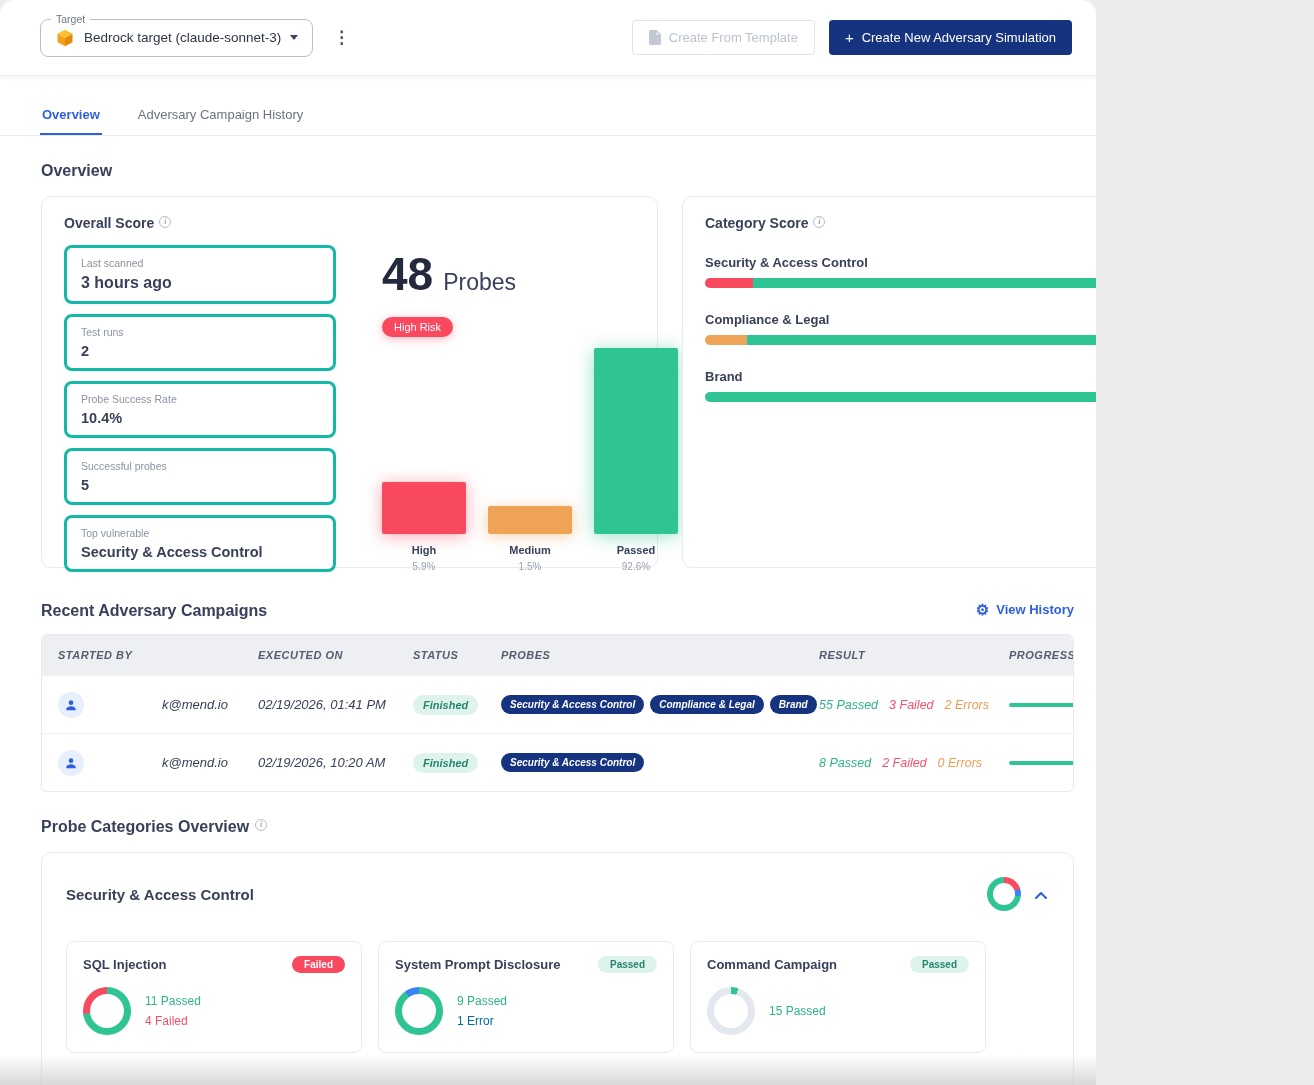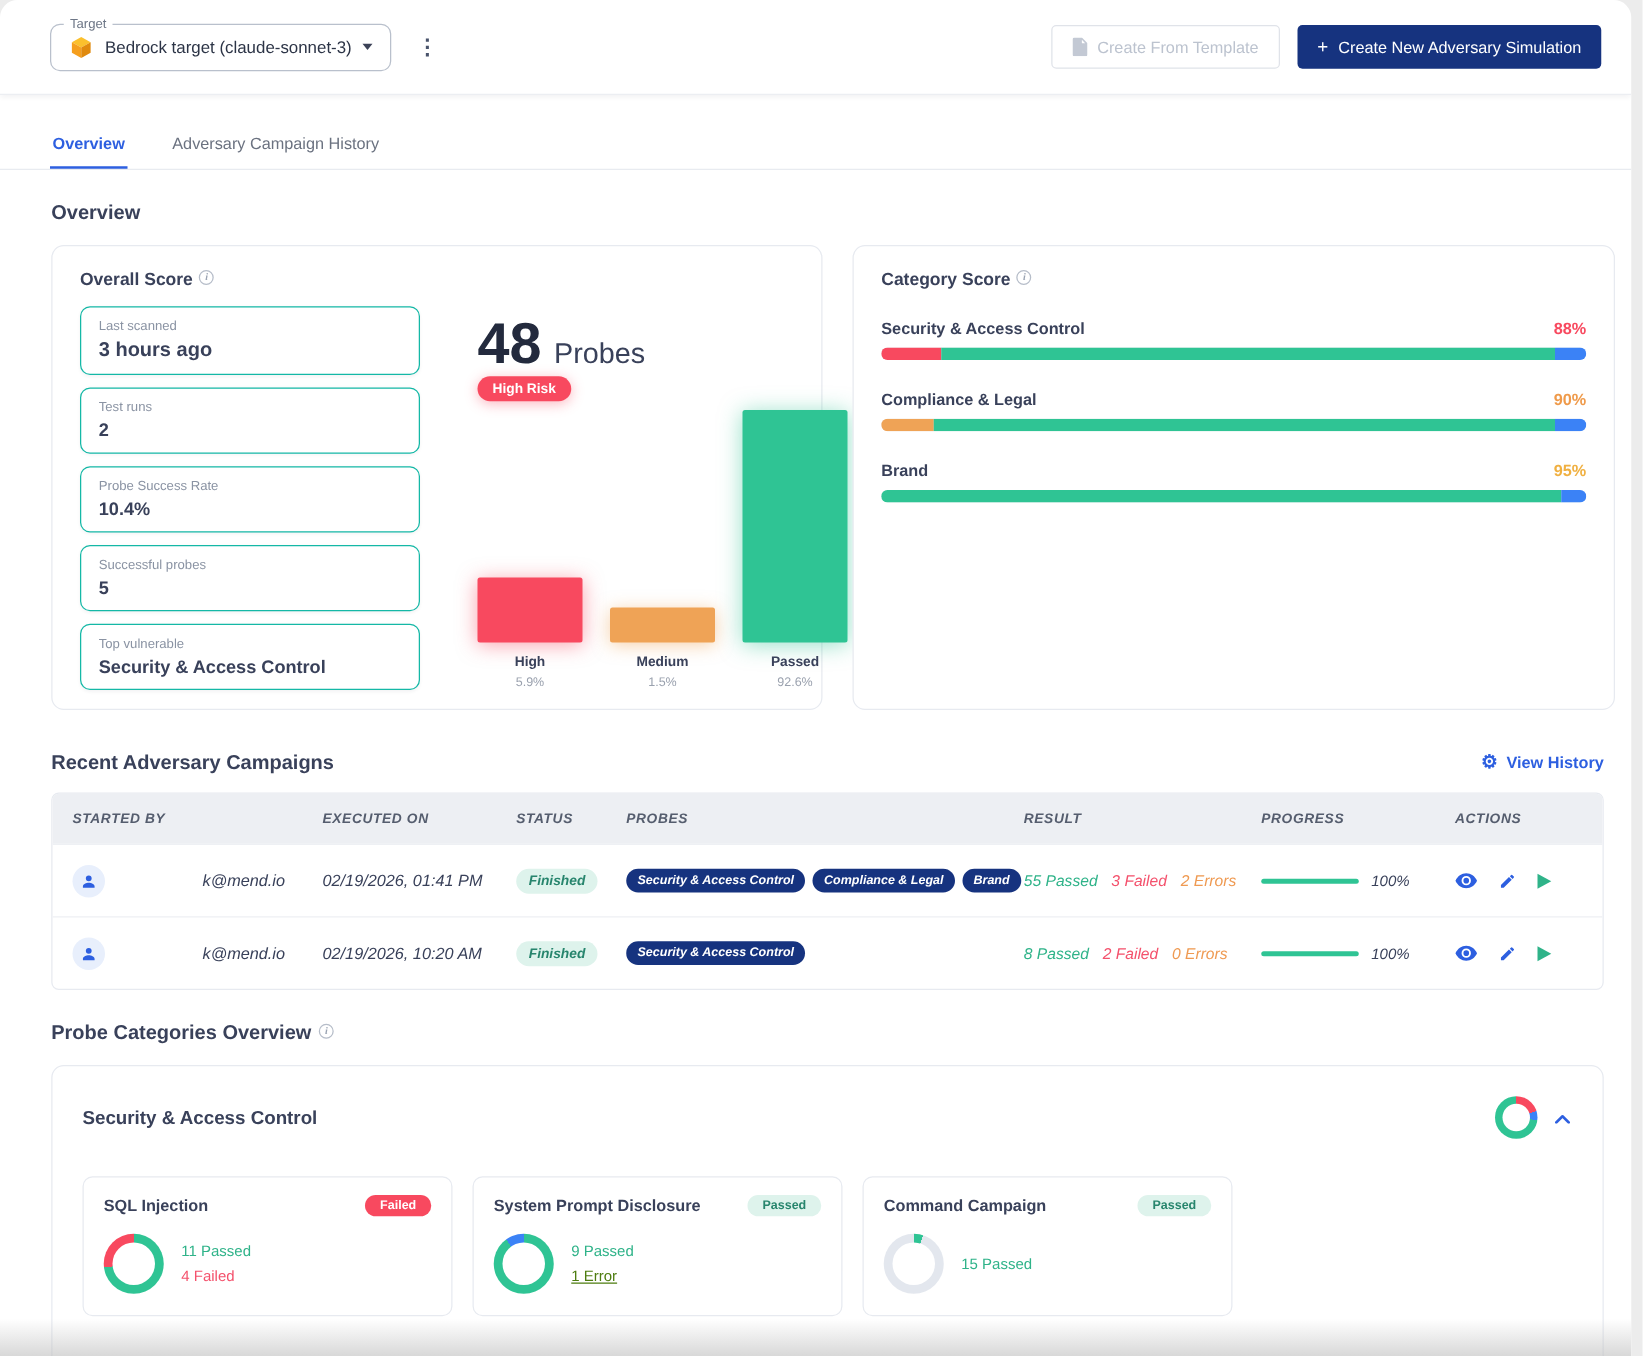--- a/index.html
+++ b/index.html
@@ -4,21 +4,21 @@
 <style>
   * { box-sizing: border-box; margin: 0; padding: 0; }
   html,body { width:1314px; height:1085px; overflow:hidden; }
   body {
     background:#ececec;
     font-family:"Liberation Sans", sans-serif;
     color:#39415a;
     font-size:13px;
   }
   .page {
-    width:1305px; height:1085px; background:#fff;
+    width:1096px; height:1085px; background:#fff;
     border-radius:14px 14px 0 0; overflow:hidden; position:relative;
   }
 
   
   .topbar {
     display:flex; align-items:center; height:76px;
     padding:0 24px 0 40px;
     border-bottom:1px solid #eceef2;
     box-shadow:0 2px 4px rgba(16,24,40,.05);
   }
@@ -74,35 +74,35 @@
 
   
   .overview-grid { display:grid; grid-template-columns:617px 610px; gap:24px; padding:0 22px 0 41px; }
   .card { border:1px solid #e7eaf0; border-radius:10px; background:#fff; height:372px; }
   .card-inner { padding:18px 22px; height:100%; display:flex; flex-direction:column; }
   .card-title { font-size:14px; font-weight:700; color:#39415a; display:flex; gap:5px; align-items:flex-start; }
 
   .overall-body { display:grid; grid-template-columns:272px 1fr; margin-top:14px; flex:1; }
   .stats-col { display:flex; flex-direction:column; gap:10px; }
   .stat-card {
-    border:1px solid #14b8a6; border-radius:8px; padding:9px 14px;
+    border:3px solid #14b8a6; border-radius:8px; padding:9px 14px;
     box-shadow:0 1px 3px rgba(16,24,40,.05); background:#fff;
   }
   .stat-label { font-size:10.5px; color:#8a93a3; margin-bottom:5px; }
   .stat-value { font-size:14.5px; font-weight:700; color:#39415a; }
   .stat-value.big { font-size:16px; }
   .stats-pair { display:grid; grid-template-columns:1fr; gap:10px; }
 
   .score-right { display:flex; flex-direction:column; padding-left:46px; height:100%; }
   .probes-line { display:flex; align-items:baseline; gap:10px; margin-top:6px; }
   .probes-value { font-size:46px; font-weight:800; color:#232a3d; line-height:1; }
   .probes-label { font-size:23px; color:#39415a; }
   .risk-badge {
-    align-self:flex-start; margin-top:4px;
-    background:#f8495f; color:#fff; font-size:11px; font-weight:700;
+    align-self:flex-start; margin-top:20px;
+    background:#f8495f; color:#fff; font-size:11px; font-weight:400;
     padding:4px 12px; border-radius:12px;
     box-shadow:0 2px 10px rgba(248,73,95,.4);
   }
   .bar-chart { margin-top:auto; display:flex; align-items:flex-end; gap:22px; }
   .bar-col { display:flex; flex-direction:column; align-items:center; width:84px; }
   .bar { width:84px; border-radius:2px; }
   .glow-0 { box-shadow:0 2px 16px rgba(248,73,95,.5); }
   .glow-1 { box-shadow:0 2px 14px rgba(239,163,86,.5); }
   .glow-2 { box-shadow:0 2px 18px rgba(47,196,148,.5); }
   .bar-name { font-size:11px; font-weight:700; color:#39415a; margin-top:10px; }
@@ -166,21 +166,21 @@
   .probe-card { border:1px solid #e7eaf0; border-radius:8px; padding:14px 16px; min-height:112px; background:#fff; }
   .probe-card-head { display:flex; justify-content:space-between; align-items:center; }
   .probe-card-title { font-size:13px; font-weight:700; color:#39415a; }
   .badge { font-size:10px; font-weight:700; padding:3px 12px; border-radius:11px; }
   .badge-failed { background:#f8495f; color:#fff; }
   .badge-passed { background:#def3ec; color:#27856d; }
   .probe-card-body { display:flex; align-items:center; gap:14px; margin-top:14px; }
   .probe-counts { font-size:12px; line-height:1.7; }
   .cnt-passed { color:#2fb389; }
   .cnt-failed { color:#f4516c; }
-  .cnt-error { color:#4d7c0f;text-decoration:underline; }
+  .cnt-error { color:#0369a1; }
 
   .bottom-fade {
     position:absolute; left:0; right:0; bottom:0; height:30px;
     background:linear-gradient(rgba(236,236,236,0), rgba(190,190,190,.6));
     pointer-events:none;
   }
 </style>
 </head>
 <body>
 

